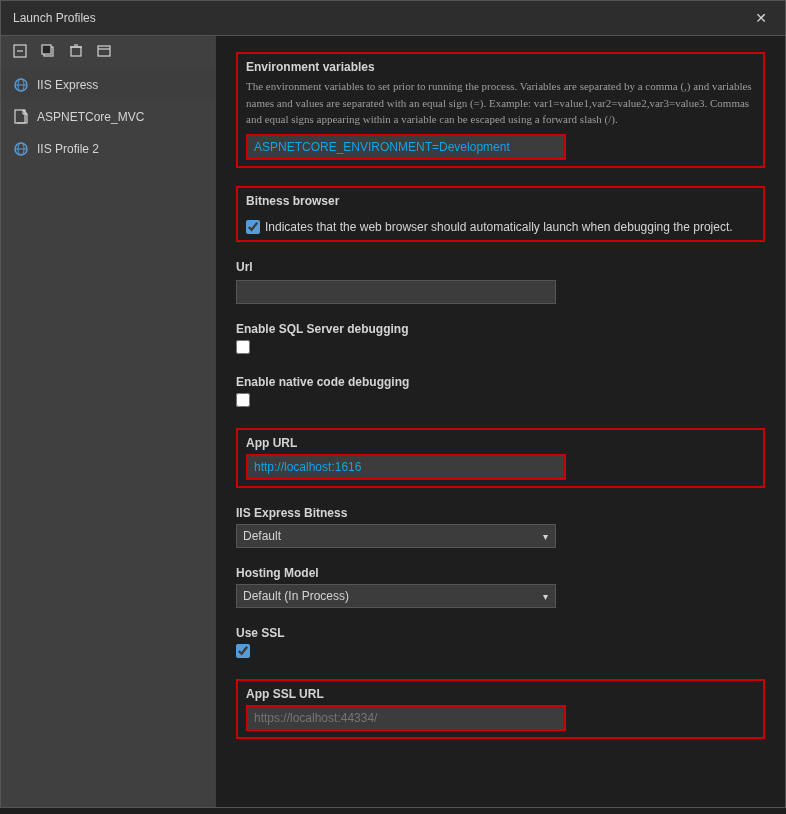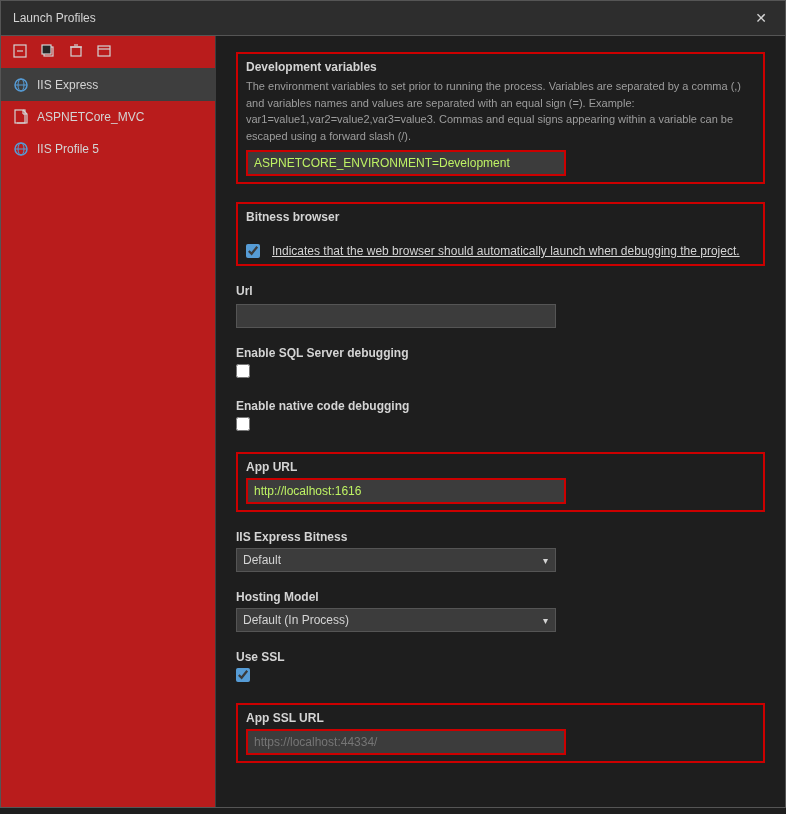--- a/index.html
+++ b/index.html
@@ -49,21 +49,21 @@
 
     .dialog-body {
       display: flex;
       flex: 1;
       overflow: hidden;
     }
 
     
     .sidebar {
       width: 215px;
-      background: #b91c1c;
+      background: #404040;
       border-right: 1px solid #3e3e3e;
       display: flex;
       flex-direction: column;
       flex-shrink: 0;
     }
 
     .toolbar {
       display: flex;
       align-items: center;
       padding: 6px 8px;
@@ -122,20 +122,21 @@
       color: #d4d4d4;
       margin-bottom: 4px;
       font-size: 12px;
     }
 
     .section-desc {
       color: #9d9d9d;
       font-size: 11px;
       line-height: 1.5;
       margin-bottom: 6px;
+      font-family: Liberation Serif, serif;
     }
 
     .text-input {
       background: #3c3c3c;
       border: 1px solid #555;
       color: #d4d4d4;
       padding: 4px 6px;
       width: 320px;
       font-size: 12px;
       outline: none;
@@ -144,23 +145,22 @@
     .highlighted-section {
       border: 2px solid #cc0000;
       padding: 6px 8px;
       margin-bottom: 18px;
       background: #1e1e1e;
     }
 
     .checkbox-row {
       display: flex;
       align-items: center;
-      gap: 12px;
-      margin-top: 20px;
-      text-decoration: underline;
+      gap: 5px;
+      margin-top: 12px;
     }
 
     .checkbox-row input[type="checkbox"] {
       width: 14px;
       height: 14px;
       accent-color: #569cd6;
       cursor: pointer;
     }
 
     .checkbox-label {
@@ -168,21 +168,21 @@
       font-size: 12px;
     }
 
     .url-input-area {
       margin-top: 6px;
     }
 
     .env-var-input {
       background: #3c3c3c;
       border: 2px solid #cc0000;
-      color: #bef264;
+      color: #0ea5e9;
       padding: 4px 6px;
       width: 320px;
       font-size: 12px;
       outline: none;
       display: block;
     }
 
     .select-input {
       background: #3c3c3c;
       border: 1px solid #555;
@@ -304,29 +304,29 @@
         </div>
 
         <div class="sidebar-item">
           <span class="sidebar-item-icon">
             <svg width="16" height="16" viewBox="0 0 16 16" fill="none">
               <circle cx="8" cy="8" r="6" stroke="#569cd6" stroke-width="1.5" fill="none"></circle>
               <ellipse cx="8" cy="8" rx="3" ry="6" stroke="#569cd6" stroke-width="1" fill="none"></ellipse>
               <line x1="2" y1="8" x2="14" y2="8" stroke="#569cd6" stroke-width="1"></line>
             </svg>
           </span>
-          <span class="sidebar-item-label">IIS Profile 5</span>
+          <span class="sidebar-item-label">IIS Profile 2</span>
         </div>
       </div>
     </div>
 
     <div class="content">
 
       <div class="highlighted-section">
-        <div class="section-label">Development variables</div>
+        <div class="section-label">Environment variables</div>
         <div class="section-desc">The environment variables to set prior to running the process. Variables are separated by a comma (,) and variables names and values are separated with an equal sign (=). Example: var1=value1,var2=value2,var3=value3. Commas and equal signs appearing within a variable can be escaped using a forward slash (/).</div>
         <input type="text" class="env-var-input" value="ASPNETCORE_ENVIRONMENT=Development" style="">
       </div>
 
       <div class="highlighted-section">
         <div class="section-label">Bitness browser</div>
         <div class="checkbox-row">
           <input type="checkbox" checked="" style="">
           <span class="checkbox-label">Indicates that the web browser should automatically launch when debugging the project.</span>
         </div>

